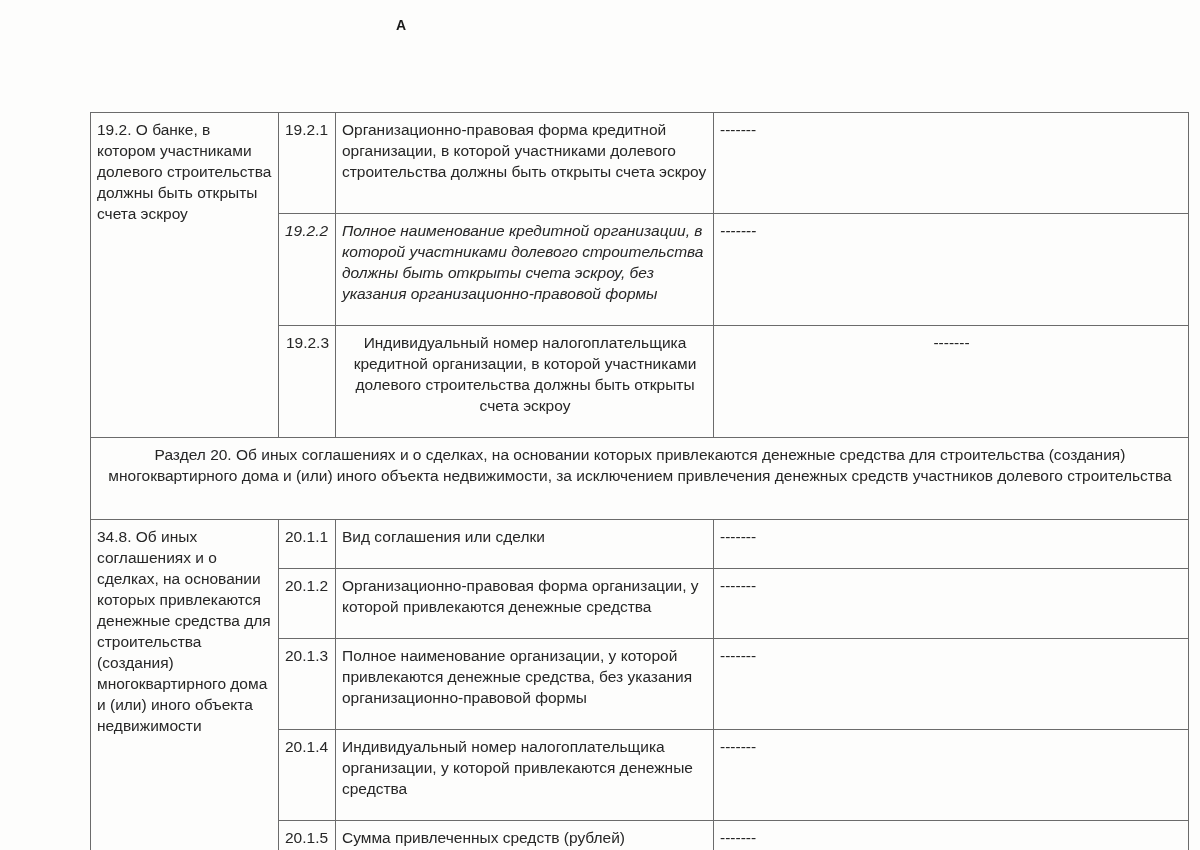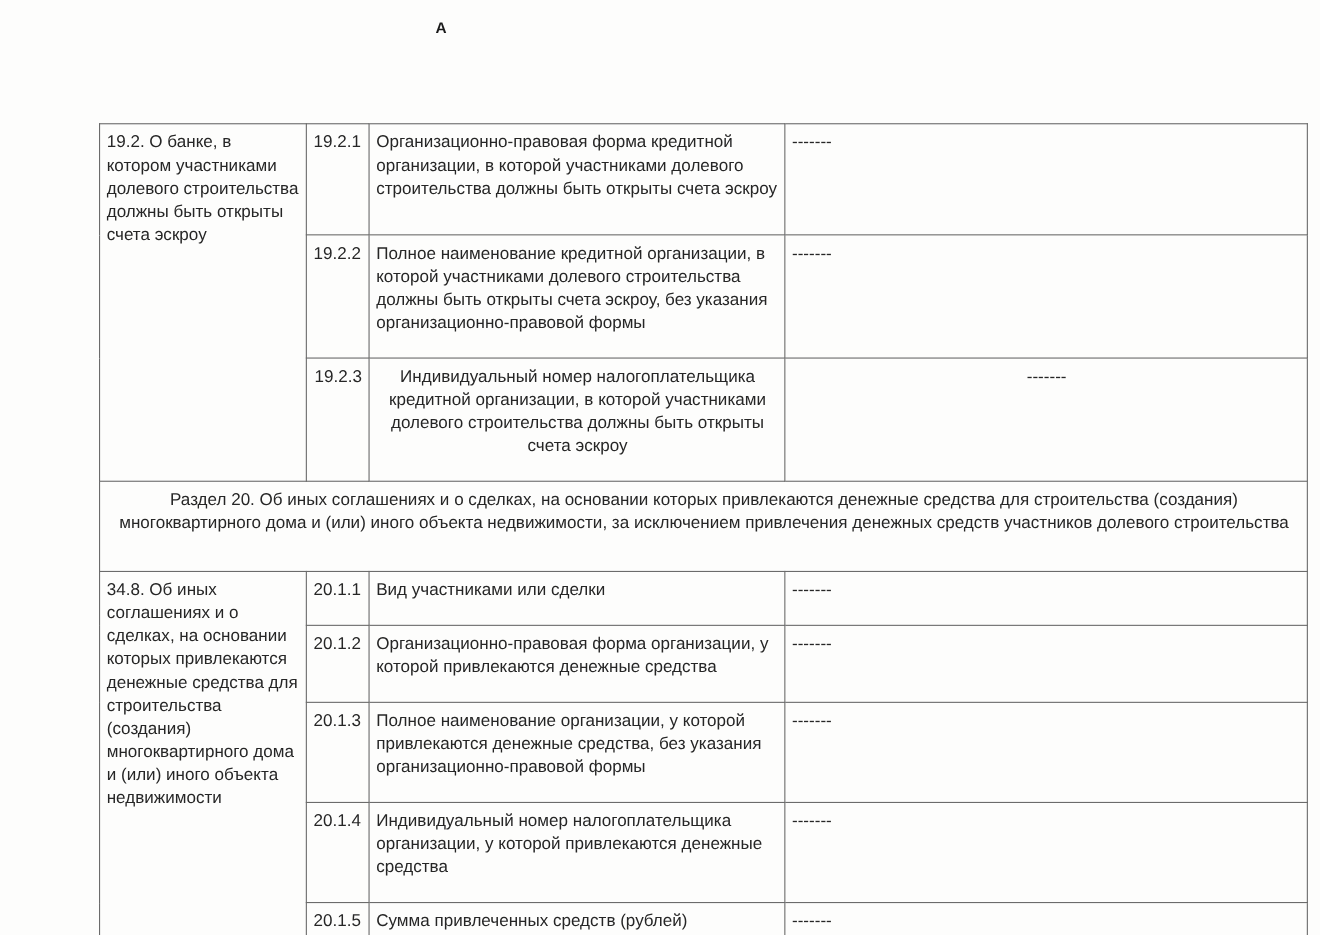--- a/index.html
+++ b/index.html
@@ -68,39 +68,39 @@
       <col class="c4">
   </colgroup>
   <tbody>
 
     <tr style="height:101px;">
       <td class="group" rowspan="3">19.2. О банке, в котором участниками долевого строительства должны быть открыты счета эскроу</td>
       <td class="num">19.2.1</td>
       <td>Организационно-правовая форма кредитной организации, в которой участниками долевого строительства должны быть открыты счета эскроу</td>
       <td class="val">-------</td>
     </tr>
-    <tr style="height:102px;">
+    <tr style="height:102px;font-style:italic;">
       <td class="num">19.2.2</td>
       <td>Полное наименование кредитной организации, в которой участниками долевого строительства должны быть открыты счета эскроу, без указания организационно-правовой формы</td>
       <td class="val">-------</td>
     </tr>
     <tr style="height:100px;text-align:center;">
       <td class="num">19.2.3</td>
       <td>Индивидуальный номер налогоплательщика кредитной организации, в которой участниками долевого строительства должны быть открыты счета эскроу</td>
       <td class="val top">-------</td>
     </tr>
 
     <tr style="height:82px;">
       <td class="section" colspan="4">Раздел 20. Об иных соглашениях и о сделках, на основании которых привлекаются денежные средства для строительства (создания) многоквартирного дома и (или) иного объекта недвижимости, за исключением привлечения денежных средств участников долевого строительства</td>
     </tr>
 
     <tr style="height:36px;">
       <td class="group" rowspan="5">34.8. Об иных соглашениях и о сделках, на основании которых привлекаются денежные средства для строительства (создания) многоквартирного дома и (или) иного объекта недвижимости</td>
       <td class="num">20.1.1</td>
-      <td>Вид участниками или сделки</td>
+      <td>Вид соглашения или сделки</td>
       <td class="val">-------</td>
     </tr>
     <tr style="height:58px;">
       <td class="num">20.1.2</td>
       <td>Организационно-правовая форма организации, у которой привлекаются денежные средства</td>
       <td class="val top">-------</td>
     </tr>
     <tr style="height:80px;">
       <td class="num">20.1.3</td>
       <td>Полное наименование организации, у которой привлекаются денежные средства, без указания организационно-правовой формы</td>

